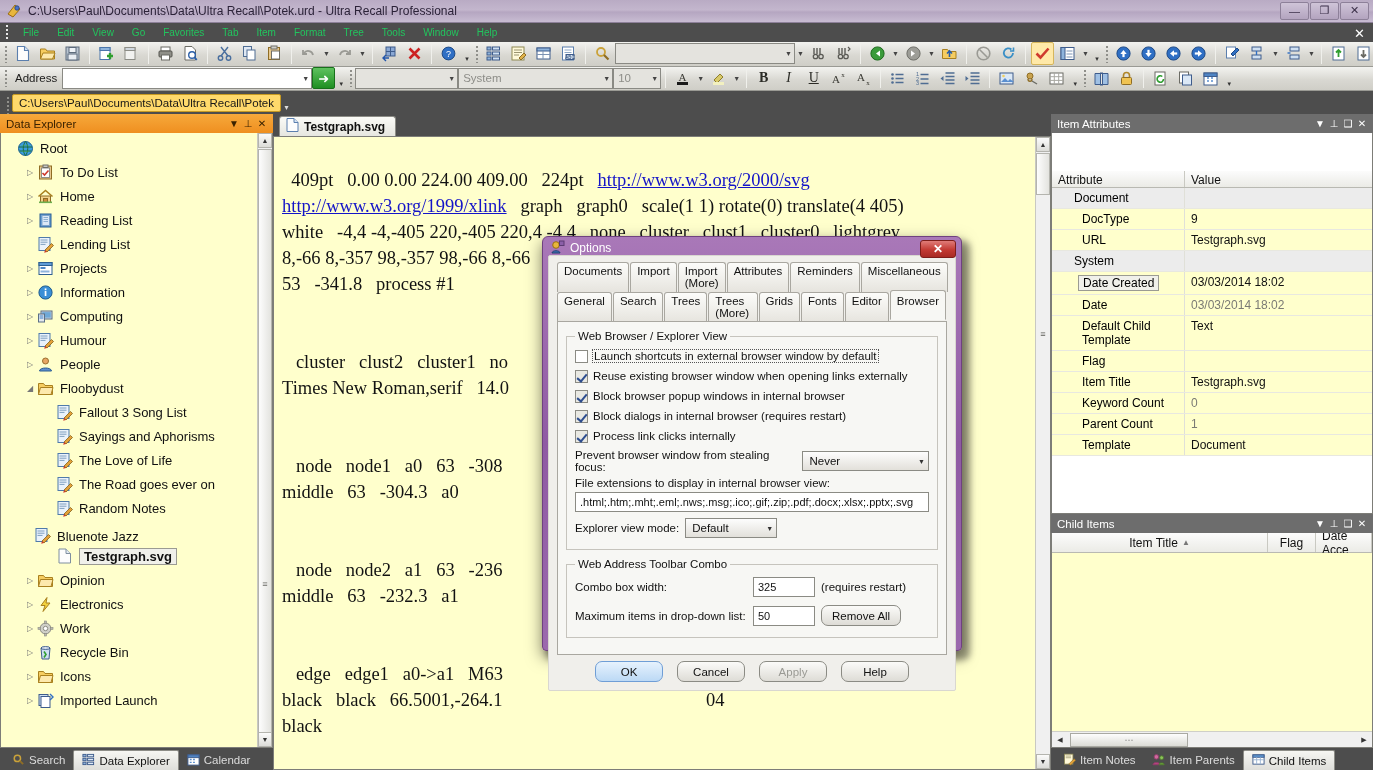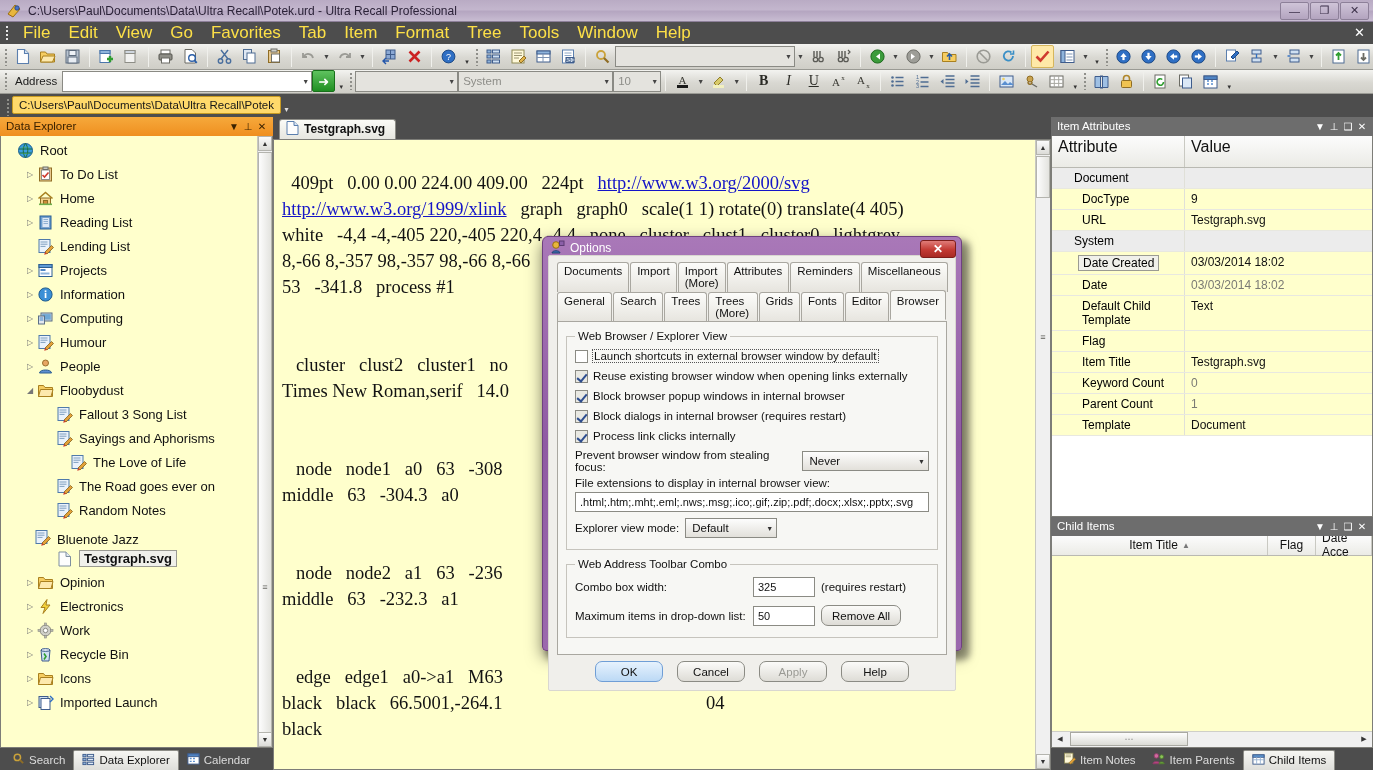--- a/index.html
+++ b/index.html
@@ -51,21 +51,21 @@
     padding-left: 4px; color: #fff;
     position: relative;
   }
   .grip { width: 7px; height: 16px; margin-right: 3px; position: relative; }
   .grip::before {
     content: ""; position: absolute; left: 2px; top: 1px;
     width: 2px; height: 14px;
     background: repeating-linear-gradient(to bottom,#e8e8e8 0 2px,transparent 2px 4px);
   }
   .menu-item {
-    padding: 2px 9px; font-size: 17px; color: #fde047; white-space: nowrap;
+    padding: 2px 9px; font-size: 10px; color: #22c55e; white-space: nowrap;
   }
   .menubar-close {
     position: absolute; right: 8px; top: 3px; color: #fff; font-size: 13px;
   }
 
   
   .toolbar-row {
     height: 29px;
     background: linear-gradient(to bottom,#f3f3f0,#d9d8d2 55%,#cfcec7);
     border-bottom: 1px solid #9a9a94;
@@ -235,22 +235,22 @@
   .ds-mark { position:absolute;left:0;right:0;top:190px;height:14px;
     display:flex;align-items:center;justify-content:center;font-size:9px;color:#5a5a55;}
 
   
   .right-col { width: 322px; flex: 0 0 322px; display:flex;flex-direction:column;min-height:0;}
   .attr-wrap {
     height: 381px; flex: 0 0 381px;
     background:#fff; border:1px solid #7d7d78; border-top:none;
     overflow:hidden; display:flex; flex-direction:column;
   }
-  .attr-hdr { display:flex; height:32px; background:linear-gradient(to bottom,#fcfcfc,#ebebe6);
-    border-bottom:1px solid #b9b9b2; font-size:16px;color:#111; }
+  .attr-hdr { display:flex; height:17px; background:linear-gradient(to bottom,#fcfcfc,#ebebe6);
+    border-bottom:1px solid #b9b9b2; font-size:12px;color:#111;margin-top:38px; }
   .attr-hdr .c1 { width:133px; flex:0 0 133px; padding:2px 0 0 6px; border-right:1px solid #c9c9c2;}
   .attr-hdr .c2 { flex:1 1 auto; padding:2px 0 0 6px; }
   .attr-rows { flex:1 1 auto; overflow:hidden; }
   .arow { display:flex; font-size:12px; min-height:21px; border-bottom:1px solid #e8e8e0;}
   .arow .ac1 { width:133px;flex:0 0 133px;padding:3px 0 3px 30px;border-right:1px solid #e0e0d8;}
   .arow .ac2 { flex:1 1 auto;padding:3px 0 3px 6px;color:#111;}
   .arow.group { background:#ececec; }
   .arow.group .ac1 { padding-left: 22px; }
   .arow.yellow { background:#ffffcc; }
   .arow .ac2.dim { color:#7a7a74; }
@@ -1005,21 +1005,21 @@
               <span class="ticon">
                 <svg width="17" height="17" viewBox="0 0 17 17">
                   <rect x="2" y="1.5" width="11" height="13" fill="#eaf2fb" stroke="#4f7aaa"></rect>
                   <path d="M3.5 4h7M3.5 6.2h7M3.5 8.4h5" stroke="#7f9fc0"></path>
                   <path d="M8 14l6.5-6.5 2 2L10 16z" fill="#e3a13a" stroke="#8f6d25" stroke-width=".9"></path>
                   <path d="M8 14l-.8 2.8 2.8-.8z" fill="#cf3a2e"></path>
                 </svg>
               </span>
               <span class="tlabel">Sayings and Aphorisms</span>
             </div>
-            <div class="tnode" style="padding-left: 56px;">
+            <div class="tnode" style="padding-left: 42px;">
               <span class="expander"></span>
               <span class="ticon">
                 <svg width="17" height="17" viewBox="0 0 17 17">
                   <rect x="2" y="1.5" width="11" height="13" fill="#eaf2fb" stroke="#4f7aaa"></rect>
                   <path d="M3.5 4h7M3.5 6.2h7M3.5 8.4h5" stroke="#7f9fc0"></path>
                   <path d="M8 14l6.5-6.5 2 2L10 16z" fill="#e3a13a" stroke="#8f6d25" stroke-width=".9"></path>
                   <path d="M8 14l-.8 2.8 2.8-.8z" fill="#cf3a2e"></path>
                 </svg>
               </span>
               <span class="tlabel">The Love of Life</span>

